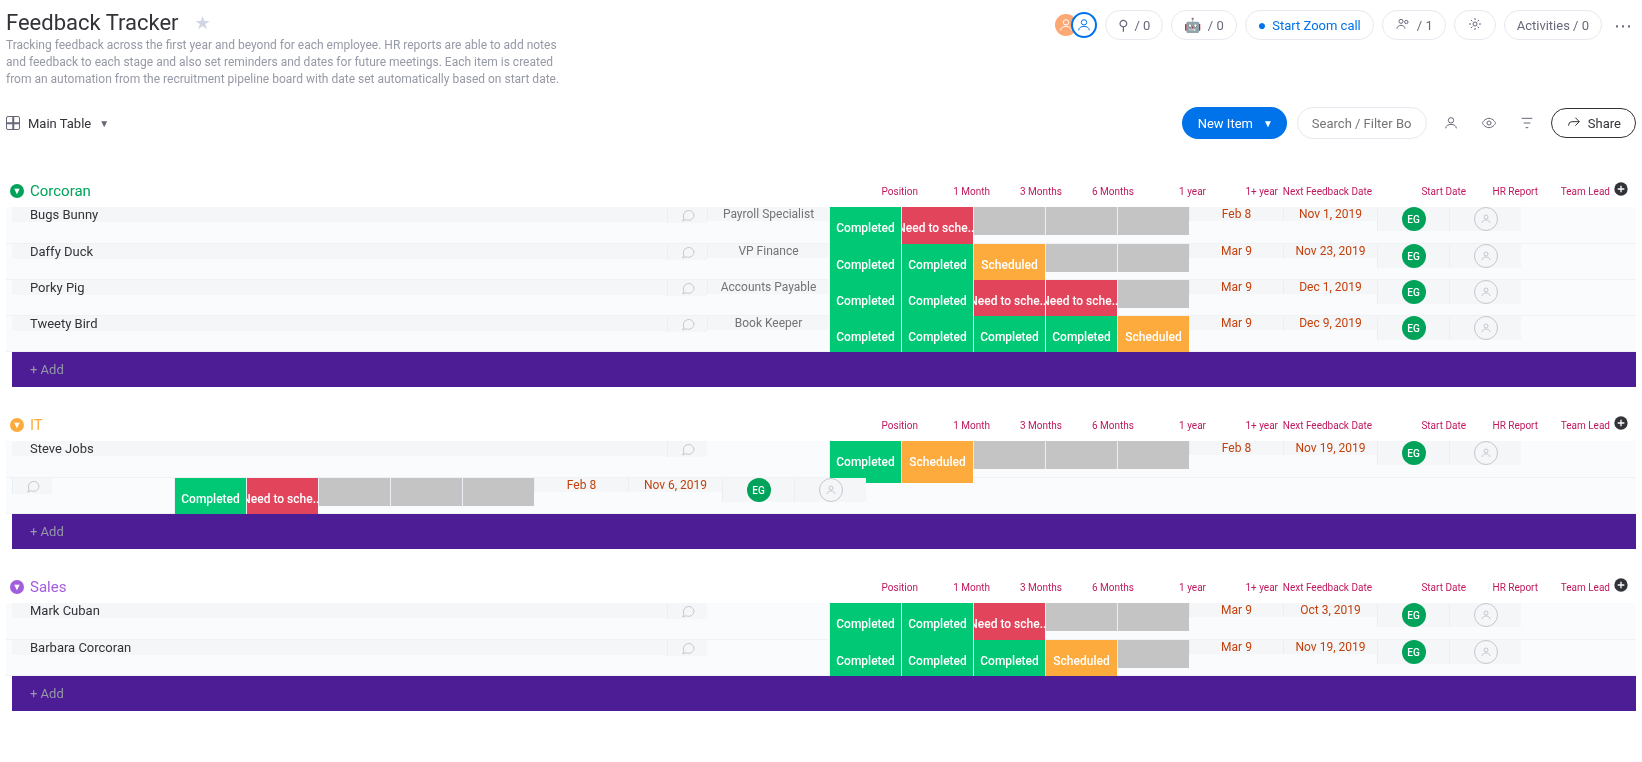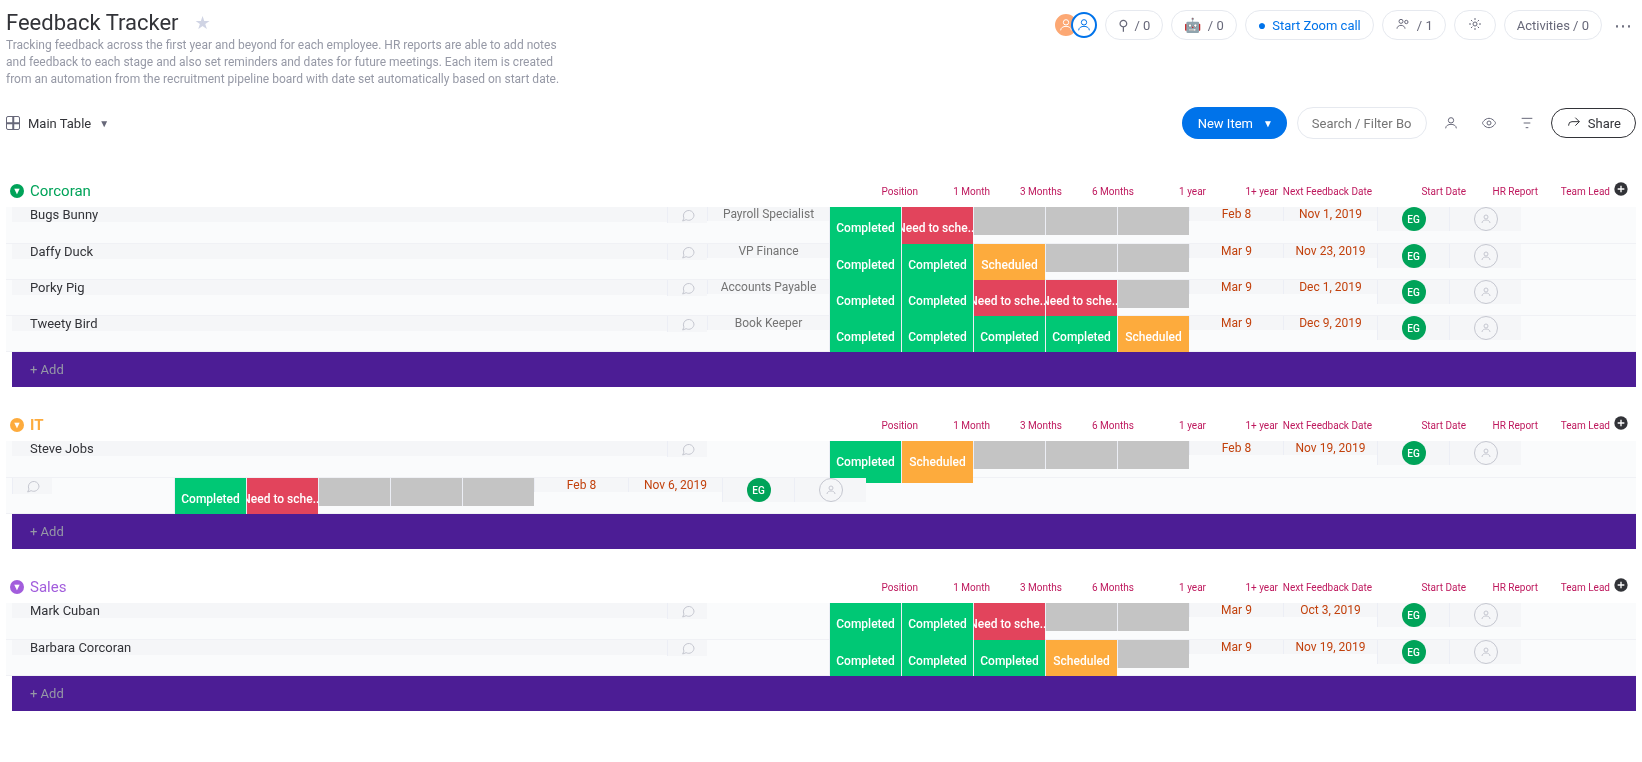--- a/index.html
+++ b/index.html
@@ -301,21 +301,21 @@
         </div>
         <div class="addrow">
           <div class="stripe" style="background: rgb(0, 163, 89);"></div>
           <div class="txt">+ Add</div>
         </div>
       </div>
     </div>
     <div class="group">
       <div class="group-header">
         <span class="group-toggle" style="background: rgb(253, 171, 61);">▼</span>
-        <span class="group-name" style="color: rgb(253, 171, 61); font-weight: bold;">IT</span>
+        <span class="group-name" style="color: rgb(253, 171, 61);">IT</span>
         <div class="col-headers">
           <div style="flex: 0 0 701px;"></div>
           <div class="colh c-pos">Position</div>
           <div class="colh c-s">1 Month</div>
           <div class="colh c-s">3 Months</div>
           <div class="colh c-s">6 Months</div>
           <div class="colh c-s">1 year</div>
           <div class="colh c-s">1+ year</div>
           <div class="colh c-nfd">Next Feedback Date</div>
           <div class="colh c-date">Start Date</div>

